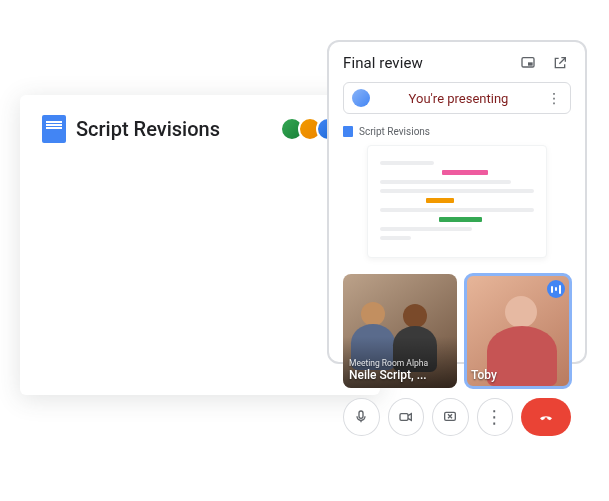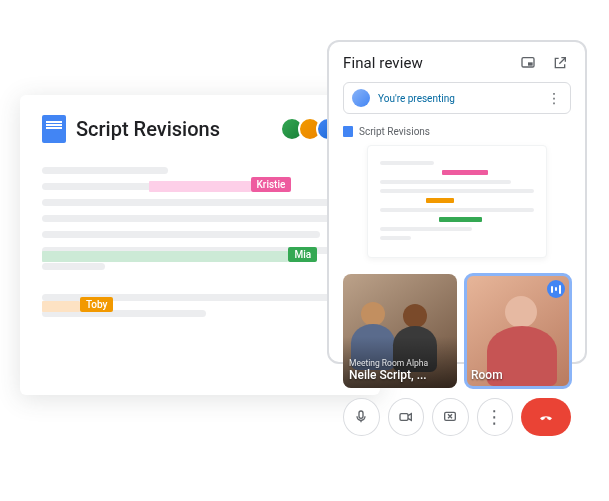--- a/index.html
+++ b/index.html
@@ -140,21 +140,21 @@
     padding: 6px 8px;
     display: flex;
     align-items: center;
     gap: 8px;
   }
   .chip-avatar {
     width: 18px; height: 18px; border-radius: 50%;
     background: linear-gradient(135deg,#8ab4f8,#4285f4);
     flex: none;
   }
-  .chip-text { font-size: 10px; color: #0369a1; flex: 1; }
+  .chip-text { font-size: 13px; color: #7f1d1d; flex: 1; text-align: center; }
   .chip-more { color: #5f6368; font-size: 14px; line-height: 4px; letter-spacing: 1px; }
 
   .mini-preview { margin-top: 2px; }
   .mini-head { display: flex; align-items: center; gap: 6px; }
   .mini-badge {
     width: 10px; height: 11px;
     background: #4285f4; border-radius: 1px;
   }
   .mini-title { font-size: 10px; color: #5f6368; }
   .mini-card {
@@ -270,43 +270,20 @@
     <div class="avatar-stack">
       <div class="avatar av1"></div>
       <div class="avatar av2"></div>
       <div class="avatar av3"></div>
       <div class="av-more">
         <span>+</span>
       </div>
     </div>
   </div>
 
-  <div class="doc-body">
-    <div class="skel s40"></div>
-    <div class="hl pink"></div>
-    <span class="tag kristie">Kristie</span>
-
-    <div class="skel s75"></div>
-    <div class="skel s100"></div>
-    <div class="skel s100"></div>
-
-    <div class="hl green"></div>
-    <span class="tag mia">Mia</span>
-
-    <div class="skel s88"></div>
-    <div class="skel s100"></div>
-
-    <div class="hl orange"></div>
-    <span class="tag toby">Toby</span>
-
-    <div class="skel s20"></div>
-    <div style="height:6px"></div>
-    <div class="skel s100"></div>
-    <div class="skel s52"></div>
-  </div>
 </div>
 
 <div class="meet-panel">
   <div class="meet-top">
     <div class="meet-title">Final review</div>
     <span class="top-icon">
       <svg viewBox="0 0 24 24" width="18" height="16">
           <rect x="3" y="4" width="18" height="14" rx="2"></rect>
           <rect x="12" y="11" width="7" height="5" fill="#5f6368" stroke="none"></rect>
         </svg>
@@ -363,21 +340,21 @@
       <div class="person p3">
           <div class="head"></div>
           <div class="body"></div>
         </div>
       <div class="speak-badge">
         <span></span>
           <span></span>
           <span></span>
       </div>
       <div class="tile-labels">
-        <div class="name-line">Room</div>
+        <div class="name-line">Toby</div>
       </div>
     </div>
   </div>
 
   <div class="controls">
     <div class="cbtn">
       <svg viewBox="0 0 24 24" width="16" height="16">
           <rect x="9" y="3" width="6" height="11" rx="3"></rect>
           <path d="M6 11a6 6 0 0 0 12 0"></path>
           <path d="M12 17v3"></path>

